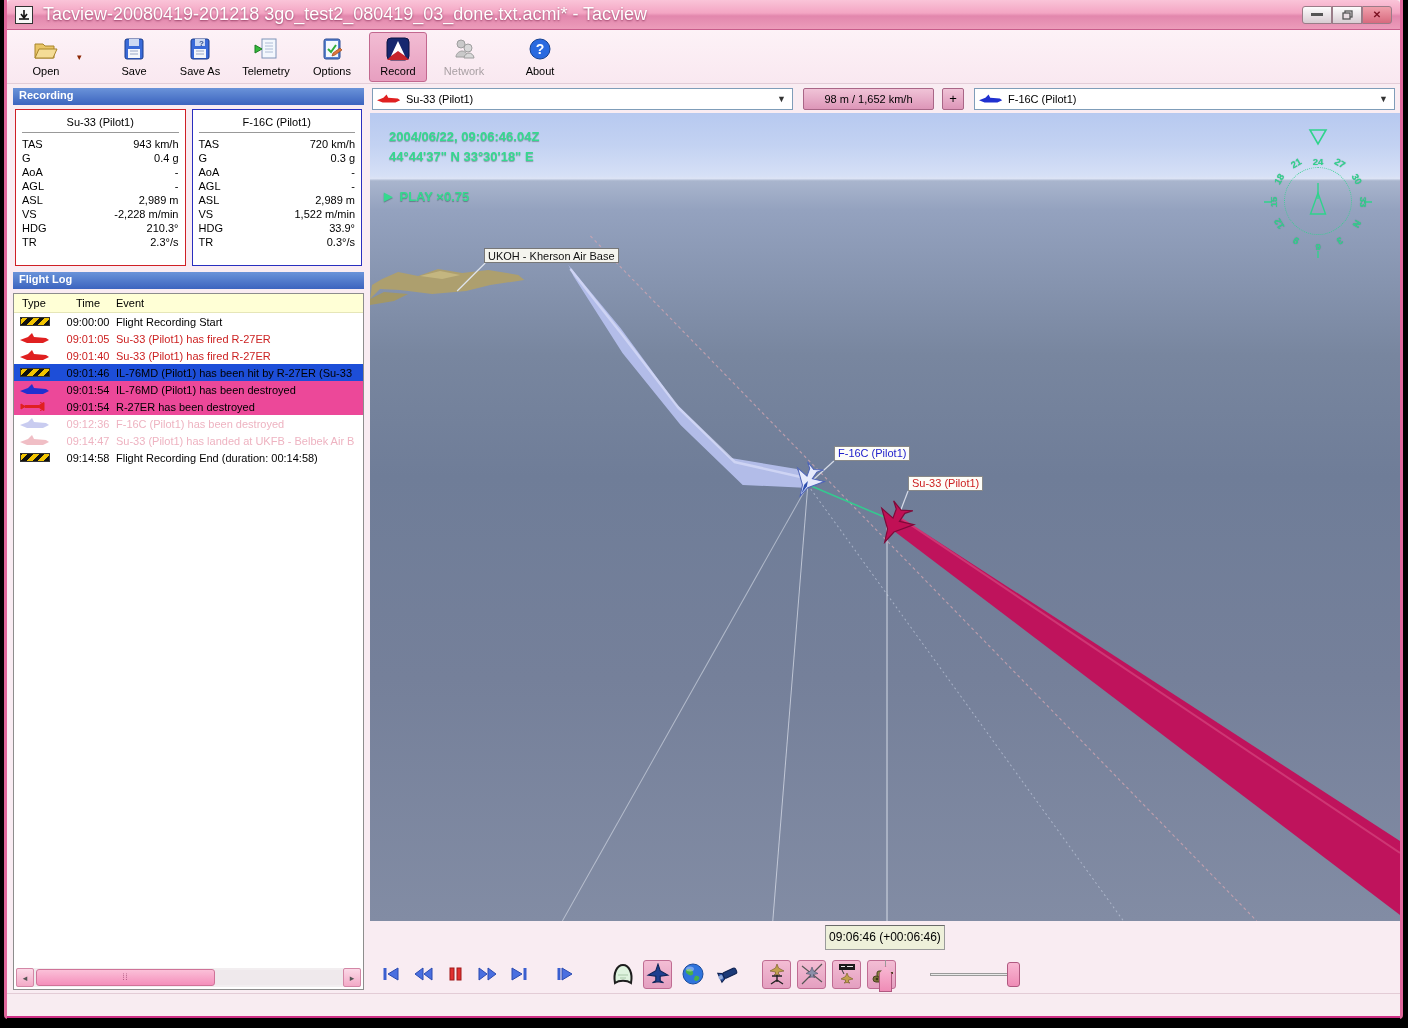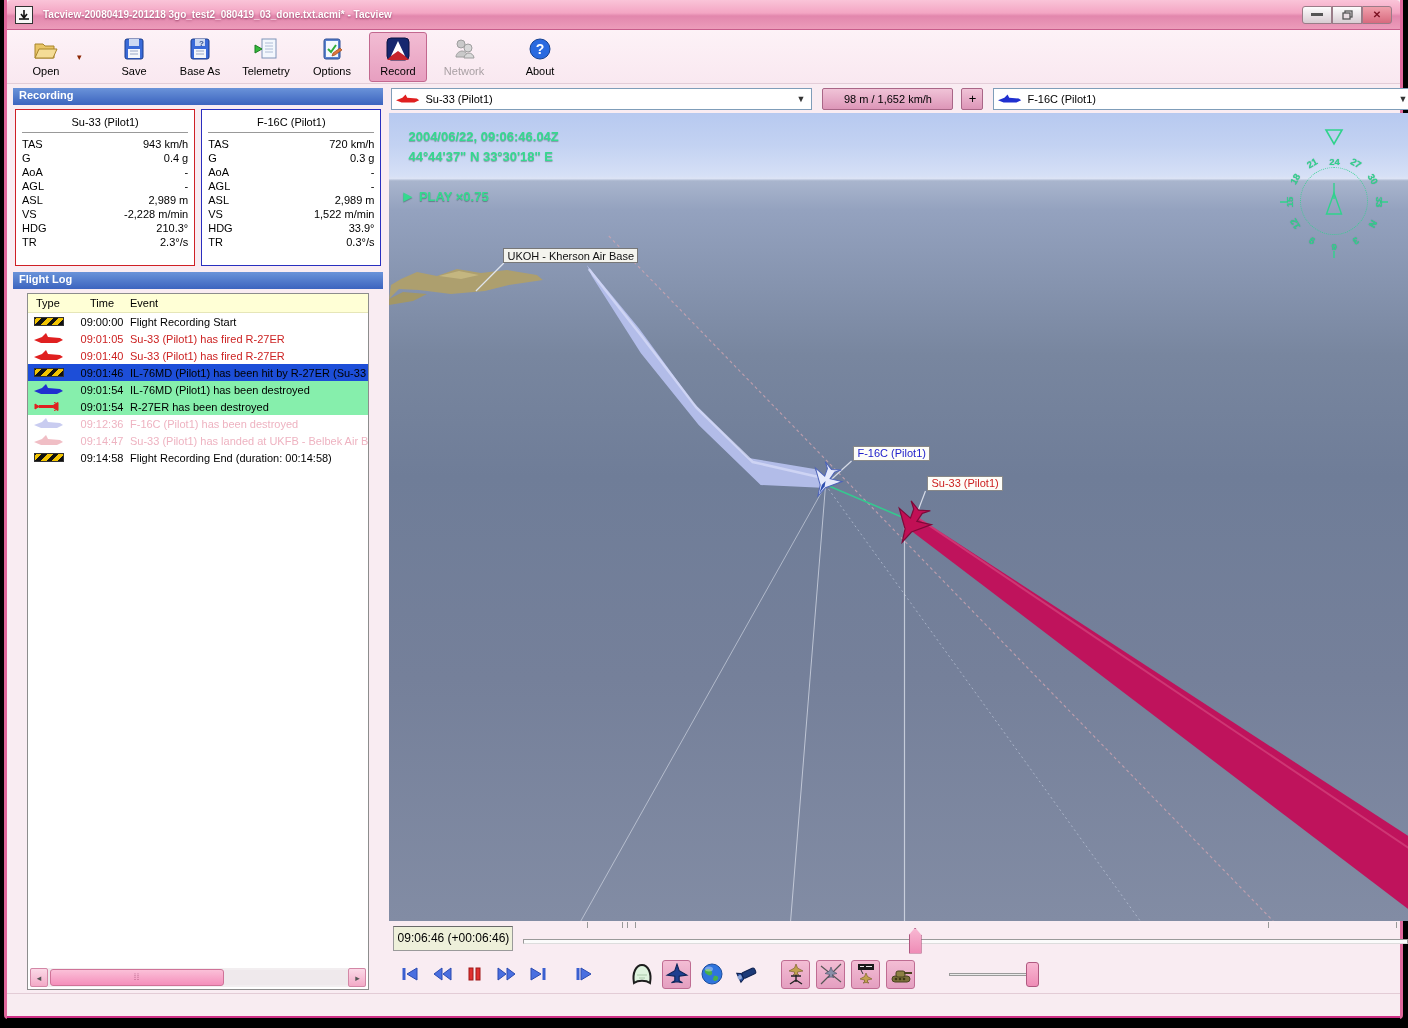--- a/index.html
+++ b/index.html
@@ -7,21 +7,21 @@
               font-family:"Liberation Sans", sans-serif; font-size:11px; color:#000; }
   .window { position:absolute; left:4px; top:0; width:1399px; height:1019px;
             border:3px solid #e0679b; border-top:none; border-radius:0 0 4px 4px;
             background:#f9ecf2; }
   
   .titlebar { height:30px; background:linear-gradient(#fac4d8, #f3a5c3 45%, #e287ad 55%, #ec9cba);
               display:flex; align-items:center; padding:0 8px; border-bottom:1px solid #c75d8b;
               border-radius:4px 4px 0 0; }
   .app-icon { width:18px; height:18px; background:#f8f8f8; border:1px solid #333;
               display:flex; align-items:center; justify-content:center; margin-right:10px; }
-  .title-text { color:#fff; font-weight:bold; font-size:10px; text-shadow:0 1px 2px rgba(120,30,70,.7); }
+  .title-text { color:#fff; font-weight:normal; font-size:18px; text-shadow:0 1px 2px rgba(120,30,70,.7); }
   .winbtns { margin-left:auto; display:flex; }
   .winbtn { width:30px; height:18px; border:1px solid #9a germ; border:1px solid #9a7c88;
             background:linear-gradient(#fdfdfd,#d8ccd2); display:flex; align-items:center;
             justify-content:center; font-size:10px; color:#444; }
   .winbtn.min { border-radius:3px 0 0 3px; }
   .winbtn.close { background:linear-gradient(#f0a0ac,#d86a7e); border-radius:0 3px 3px 0; color:#7a1020; font-weight:bold; }
   .minglyph { width:12px; height:3px; background:#555; }
   
   .toolbar { height:54px; background:linear-gradient(#fdf2f7,#f9e8f0); display:flex;
              align-items:center; padding:2px 10px; border-bottom:1px solid #e3cdd8; }
@@ -37,30 +37,30 @@
   .right-col { width:1030px; }
   .section-header { height:17px; background:linear-gradient(#6a93d9,#3c64bf); color:#fff;
                     font-weight:bold; padding:1px 6px; margin-bottom:4px; }
   .tele-row { display:flex; gap:6px; margin:0 2px 6px 2px; }
   .unit-box { flex:1; height:157px; background:#fff; padding:3px 6px; }
   .unit-box.su33 { border:1.5px solid #cf2026; }
   .unit-box.f16  { border:1.5px solid #2a2fbf; }
   .unit-name { text-align:center; padding:3px 0 4px 0; border-bottom:1px solid #999; margin-bottom:4px; }
   .trow { display:flex; justify-content:space-between; height:14px; line-height:14px; }
   
-  .log-box { margin:0 14px; height:697px; background:#fff; border:1px solid #8d8d8d; position:relative; overflow:hidden; }
+  .log-box { margin:0 0; height:697px; background:#fff; border:1px solid #8d8d8d; position:relative; overflow:hidden; }
   .log-header { display:flex; background:#ffffd6; height:19px; align-items:center; border-bottom:1px solid #e6e6b8;}
   .log-header span { font-size:11px; }
   .col-type { width:46px; padding-left:8px; }
   .col-time { width:56px;text-align:center; }
   .col-event { flex:1; white-space:nowrap; overflow:hidden; }
   .log-row { display:flex; height:17px; align-items:center; }
   .log-row .licon { width:46px; padding-left:6px; display:flex; align-items:center; }
   .bg-green { background:#1d4ed8; }
-  .bg-tan { background:#86efac; }
+  .bg-tan { background:#ec4899; }
   .txt-red { color:#cc2222; }
   .txt-faded { color:#eeb3c1; }
   .faded { opacity:.45; }
   .log-scrollbar { position:absolute; left:2px; right:2px; bottom:2px; height:19px;
                    background:#f2eef0; display:flex; align-items:center; }
   .sb-btn { width:18px; height:19px; background:linear-gradient(#fbd9e7,#f3aac7); border:1px solid #d387a6;
             display:flex; align-items:center; justify-content:center; color:#555; font-size:9px; border-radius:2px;}
   .sb-track { flex:1; height:15px; background:#efe9ec; position:relative; }
   .sb-thumb { position:absolute; left:2px; top:-1px; width:58%; height:17px; border-radius:3px;
               background:linear-gradient(#fbc0d8,#f48fbb); border:1px solid #cf7398;
@@ -103,21 +103,21 @@
   .c3{left:103px;top:75px;transform:translate(-50%,-50%) rotate(90deg);}
   .c4{left:97px;top:97px;transform:translate(-50%,-50%) rotate(120deg);}
   .c5{left:80px;top:114px;transform:translate(-50%,-50%) rotate(150deg);}
   .c6{left:58px;top:120px;transform:translate(-50%,-50%) rotate(180deg);}
   .c7{left:36px;top:114px;transform:translate(-50%,-50%) rotate(210deg);}
   .c8{left:19px;top:97px;transform:translate(-50%,-50%) rotate(240deg);}
   .c9{left:13px;top:75px;transform:translate(-50%,-50%) rotate(270deg);}
   .c10{left:19px;top:52px;transform:translate(-50%,-50%) rotate(300deg);}
   .c11{left:36px;top:36px;transform:translate(-50%,-50%) rotate(330deg);}
   
-  .playback-bar { height:35px; display:flex; align-items:center; padding:4px; gap:10px; }
+  .playback-bar { height:35px; display:flex; align-items:center; padding:4px; gap:10px;flex-direction:column; }
   .time-box { width:120px; height:25px; background:#eef0da; border:1px solid #9a9a9a;
               border-top-color:#6a6a6a; text-align:center; line-height:23px; font-size:12px; }
   .timeline { position:relative; flex:1; height:34px; }
   .tl-track { position:absolute; left:0; right:4px; top:17px; height:5px; background:#fbfbfb;
               border:1px solid #9a9a9a; border-bottom-color:#ddd; }
   .tick { position:absolute; top:0px; width:1px; height:6px; background:#999; }
   .tl-handle { position:absolute; top:6px; width:13px; height:26px; margin-left:-6px;
                background:linear-gradient(#f8b7d2,#ef8cb6); border:1px solid #b05880;
                clip-path:polygon(50% 0,100% 30%,100% 100%,0 100%,0 30%); }
   .controls-bar { height:36px; display:flex; align-items:center; padding:0 8px; gap:6px; }
@@ -188,21 +188,21 @@
     <div class="tbtn">
       <span>
         <svg width="24" height="24" viewBox="0 0 24 24">
             <rect x="3" y="2" width="18" height="20" rx="2" fill="#3a6ad8" stroke="#1a3a88"></rect>
             <rect x="7" y="2" width="10" height="7" fill="#cdd9f2"></rect>
             <text x="11" y="8.5" font-size="8" fill="#31508f" font-weight="bold">?</text>
             <rect x="6" y="12" width="12" height="9" fill="#f4f6fb"></rect>
             <path d="M8 14 h8 M8 17 h8" stroke="#9aa8c6"></path>
           </svg>
       </span>
-      <span class="tlabel">Base As</span>
+      <span class="tlabel">Save As</span>
     </div>
     <div class="tbtn">
       <span>
         <svg width="26" height="24" viewBox="0 0 26 24">
             <rect x="9" y="2" width="14" height="19" fill="#f3f7fd" stroke="#7f93b8"></rect>
             <path d="M12 6 h8 M12 9 h8 M12 12 h8 M12 15 h8" stroke="#aebcd6"></path>
             <path d="M2 8 l7 4 -7 4 z" fill="#35b93c" stroke="#1b7d22"></path>
           </svg>
       </span>
       <span class="tlabel">Telemetry</span>

